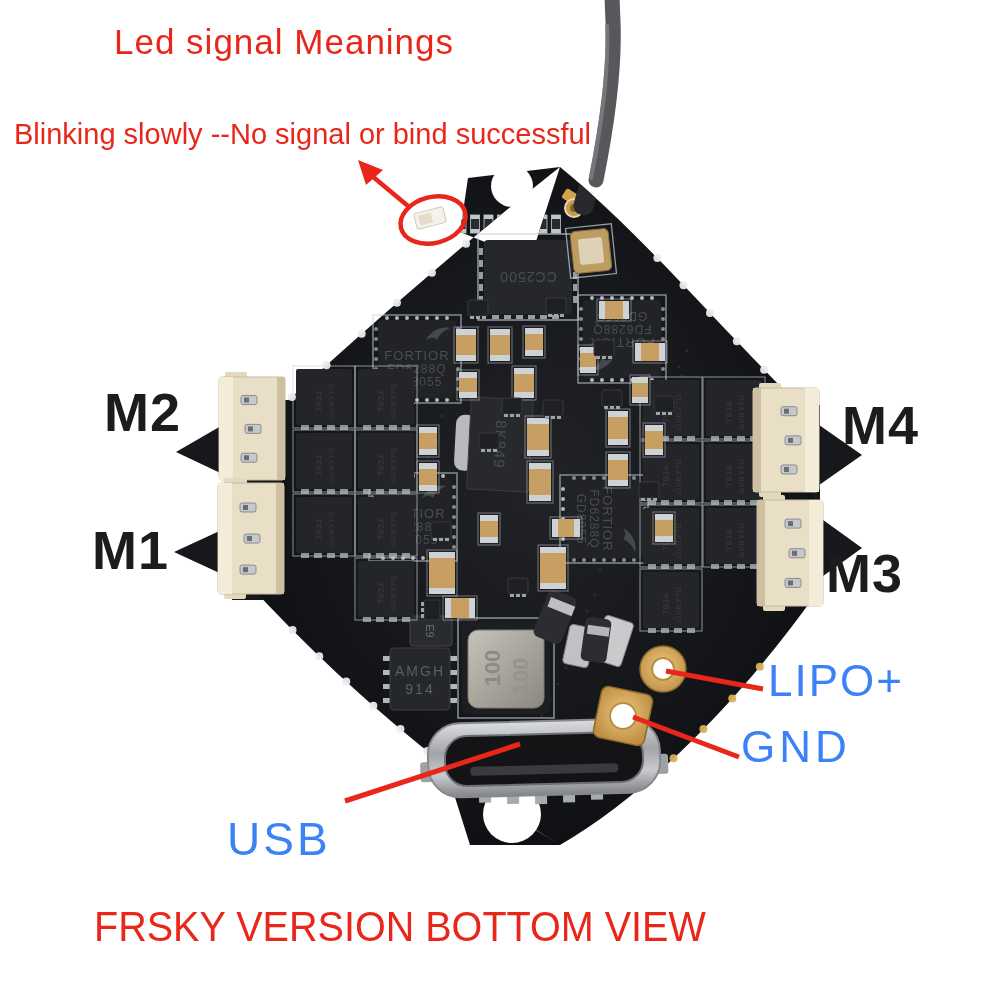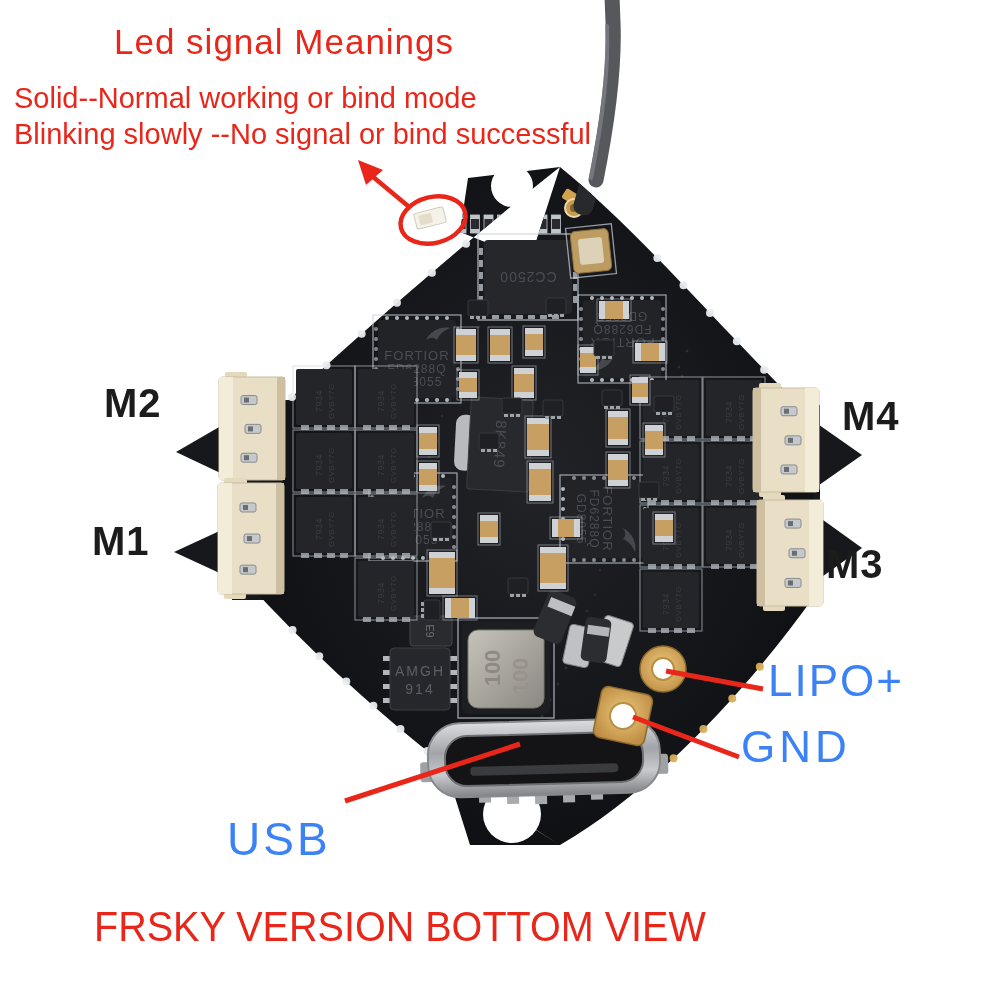--- a/index.html
+++ b/index.html
@@ -3,21 +3,21 @@
 <meta charset="utf-8">
 <style>
   html,body{margin:0;padding:0;background:#ffffff;}
   .stage{position:relative;width:1000px;height:1000px;background:#ffffff;overflow:hidden;
          font-family:"Liberation Sans",sans-serif;}
   .abs{position:absolute;white-space:nowrap;}
   .red-note{color:#e8261a;}
   .led-title{left:114px;top:22px;font-size:35px;letter-spacing:1px;}
   .led-line1{left:14px;top:82px;font-size:29px;}
   .led-line2{left:14px;top:118px;font-size:29px;}
-  .motor-label{color:#1c1c1c;font-weight:bold;font-size:40px;letter-spacing:1px;}
+  .motor-label{color:#1c1c1c;font-weight:bold;font-size:54px;letter-spacing:1px;}
   .pad-label{color:#3b82f6;font-size:44px;font-weight:400;}
   .footer-cap{left:94px;top:902px;font-size:43px;color:#e8261a;
               transform:scaleX(.92);transform-origin:left top;letter-spacing:0px;}
   svg{position:absolute;left:0;top:0;}
   svg text{font-family:"Liberation Sans",sans-serif;}
   .chip-txt{fill:#4a4d53;letter-spacing:1px;}
   .mos-txt{fill:#3a3d42;letter-spacing:.5px;}
 </style>
 </head>
 <body>
@@ -866,21 +866,20 @@
     <ellipse cx="433" cy="220" rx="33" ry="23" transform="rotate(-14 433 220)" stroke-width="4.5"></ellipse>
     <path d="M 408 206 C 396 196 384 186 372 176" stroke-width="4.5"></path>
     <polygon points="358,160 383,170 366,185" fill="#e8261a" stroke="none"></polygon>
     <line x1="345" y1="801" x2="520" y2="744"></line>
     <line x1="666" y1="671" x2="763" y2="689"></line>
     <line x1="633" y1="717" x2="739" y2="757"></line>
   </g>
 </svg>
 
 <div class="abs red-note led-title">Led signal Meanings</div>
-<div class="abs red-note led-line1">Solid--Normal working or bind mode</div>
 <div class="abs red-note led-line2">Blinking slowly --No signal or bind successful</div>
 
 <div class="abs motor-label" style="left:104px;top:381px">M2</div>
 <div class="abs motor-label" style="left:92px;top:519px">M1</div>
 <div class="abs motor-label" style="left:842px;top:394px">M4</div>
 <div class="abs motor-label" style="left:826px;top:542px">M3</div>
 
 <div class="abs pad-label" style="left:227px;top:812px;font-size:46px;letter-spacing:3px">USB</div>
 <div class="abs pad-label" style="left:768px;top:656px;letter-spacing:2px">LIPO+</div>
 <div class="abs pad-label" style="left:741px;top:722px;letter-spacing:4px">GND</div>

